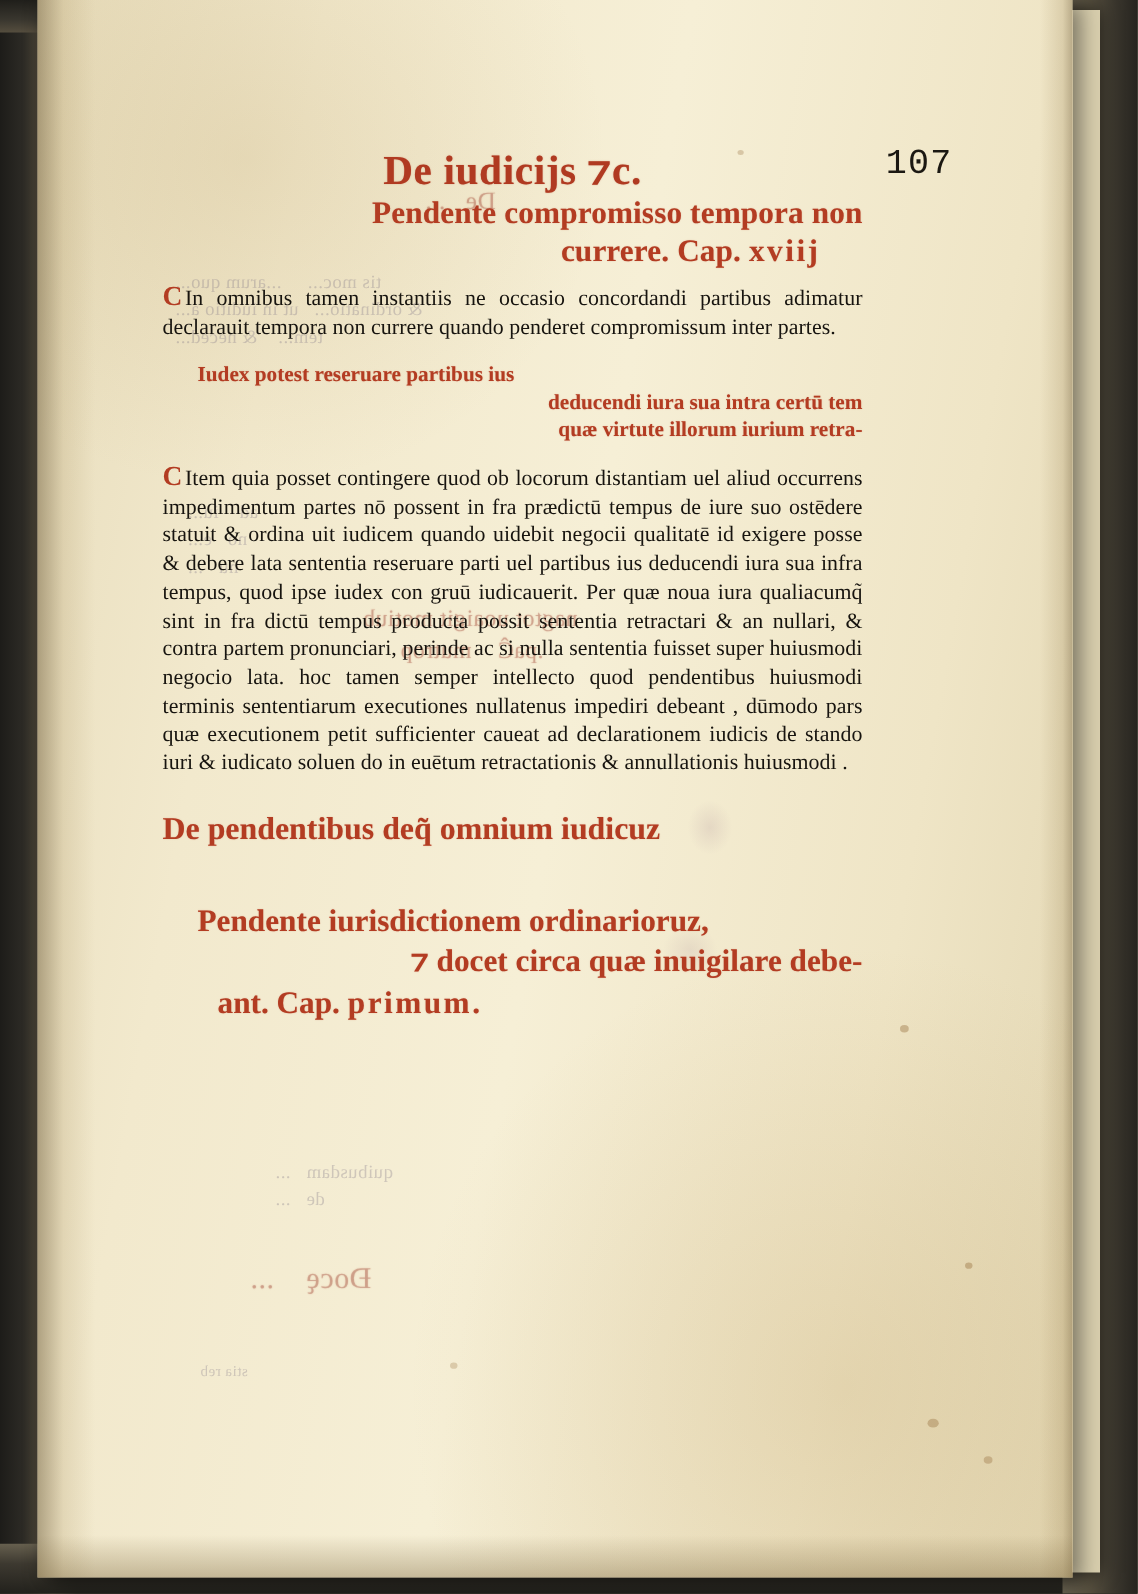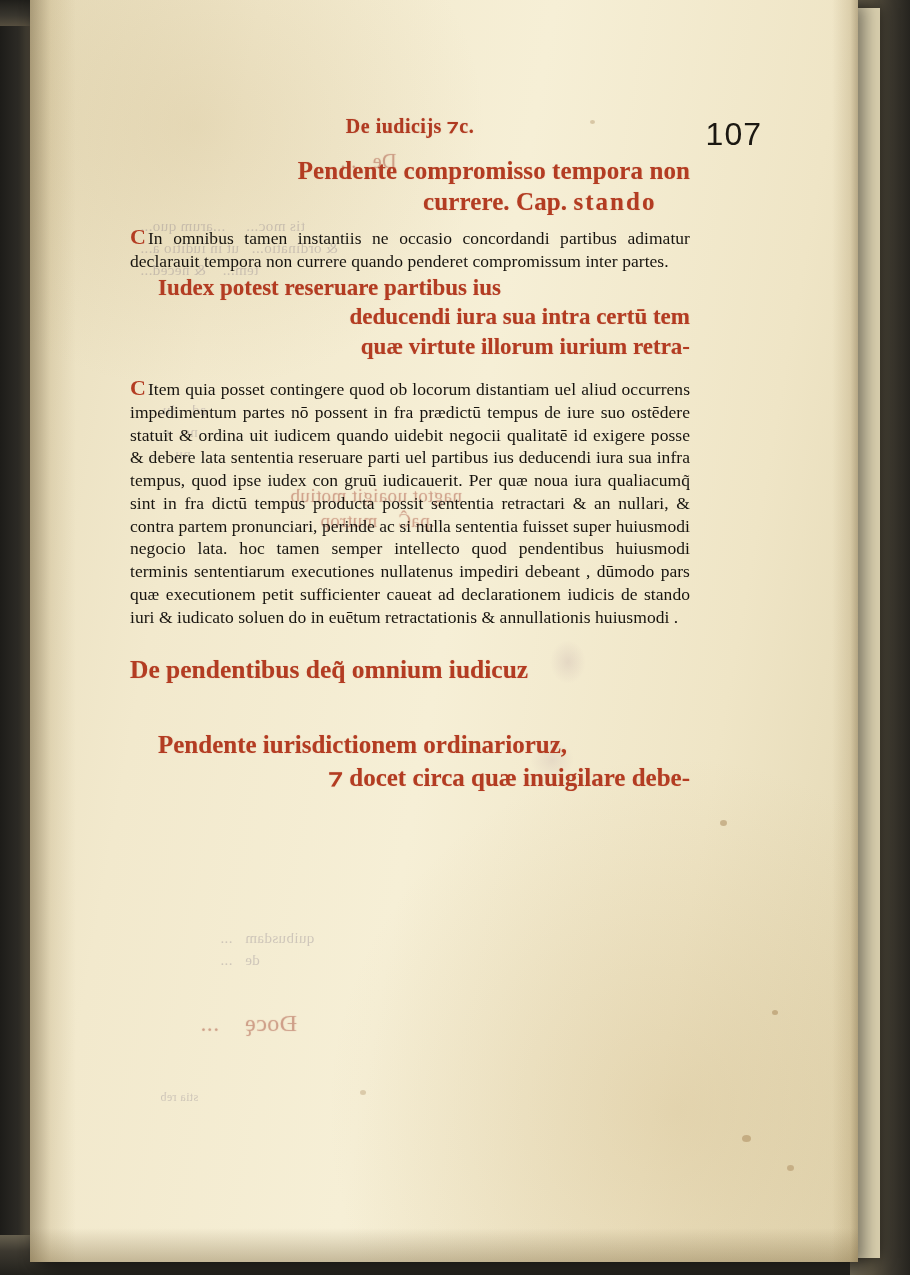--- a/index.html
+++ b/index.html
@@ -110,34 +110,34 @@
 
   .hdr {
     display: flex;
     align-items: baseline;
     justify-content: center;
     position: relative;
     height: 34px;
   }
   .runhead {
     color: #b03a21;
-    font-size: 20px;
+    font-size: 33px;
     font-weight: bold;
     letter-spacing: .5px;
     font-family: "Liberation Serif", serif;
     text-shadow: 0 0 1px rgba(176,58,33,.5);
   }
   .folio {
     position: absolute;
     right: -72px;
     top: 4px;
     color: #1b1812;
-    font-size: 32px;
+    font-size: 28px;
     letter-spacing: 1px;
-    font-family: Liberation Sans, sans-serif;
+    font-family: Liberation Mono, monospace;
   }
 
   .red {
     color: #b33c22;
     text-shadow: 0 0 1px rgba(179,60,34,.35);
   }
 
   .head-red {
     font-size: 25px;
     line-height: 1.22;
@@ -165,24 +165,24 @@
   }
   .pilcrow {
     color: #b33c22;
     font-weight: bold;
     font-size: 22px;
     line-height: 0;
     margin-right: 2px;
   }
 
   .big-red {
-    font-size: 23px;
+    font-size: 17px;
     line-height: 1.30;
     font-weight: bold;
-    margin-top: 0;
+    margin-top: 16px;
   }
   .big-red .ln { display: block; }
 
   .body2 { margin-top: 16px; }
 
   .rubric-head {
     font-size: 25.5px;
     line-height: 1.28;
     font-weight: bold;
     margin-top: 26px;
@@ -244,21 +244,21 @@
       <div class="hdr">
         <span class="runhead">De iudicijs ⁊c.</span>
         <span class="folio">107</span>
       </div>
 
       <div class="head-red red">
         <span class="ln">Pendente compromisso tempora non</span>
         <span class="ln cap-line">
           <span class="indent-2">currere.</span>
           <span>Cap.</span>
-          <span class="spread">stando</span>
+          <span class="spread">xviij</span>
         </span>
       </div>
 
       <div class="body-blk">
         <span class="pilcrow">C</span><span>In omnibus tamen instantiis ne occasio concordandi partibus adimatur declarauit tempora non currere quando penderet compromissum inter partes.</span>
       </div>
 
       <div class="big-red red">
         <span class="ln indent-2">Iudex potest reseruare partibus ius</span>
         <span class="ln indent-1">deducendi iura sua intra certū tem</span>
@@ -269,17 +269,22 @@
         <span class="pilcrow">C</span><span>Item quia posset contingere quod ob locorum distantiam uel aliud occurrens impedimentum  partes nō possent in fra prædictū tempus de iure suo ostēdere statuit &amp; ordina uit iudicem quando uidebit negocii qualitatē id exigere posse &amp; debere lata sententia reseruare parti uel partibus ius deducendi iura sua infra tempus, quod ipse iudex con gruū iudicauerit. Per quæ noua iura qualiacumq̃ sint in fra dictū tempus producta possit sententia retractari &amp; an nullari, &amp; contra partem pronunciari, perinde ac si nulla sententia fuisset super huiusmodi negocio lata. hoc tamen semper intellecto quod pendentibus huiusmodi terminis sententiarum executiones nullatenus impediri debeant , dūmodo pars quæ executionem petit sufficienter caueat ad declarationem iudicis de stando iuri &amp; iudicato soluen do in euētum retractationis &amp; annullationis huiusmodi .</span>
       </div>
 
       <div class="rubric-head red">
         <span class="ln">De pendentibus deq̃ omnium iudicuz</span>
       </div>
 
       <div class="chap-head red">
         <span class="ln indent-2">Pendente iurisdictionem ordinarioruz,</span>
         <span class="ln indent-1">⁊ docet circa quæ inuigilare debe-</span>
+        <span class="ln cap-line">
+          <span class="indent-1">ant.</span>
+          <span>Cap.</span>
+          <span class="spread">primum.</span>
+        </span>
       </div>
 
     </div>
   </div>
 </div>
 
 </body></html>

